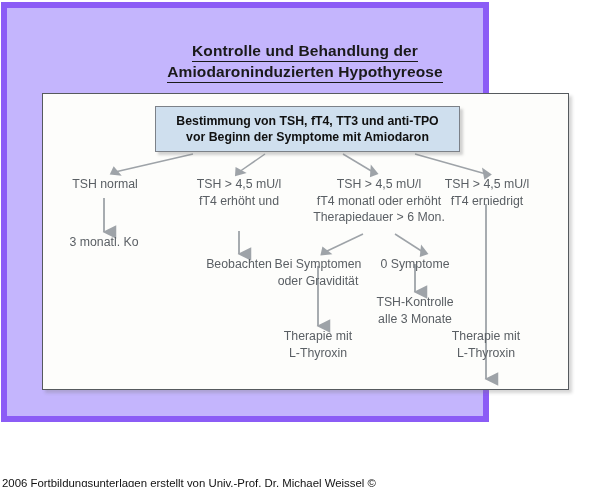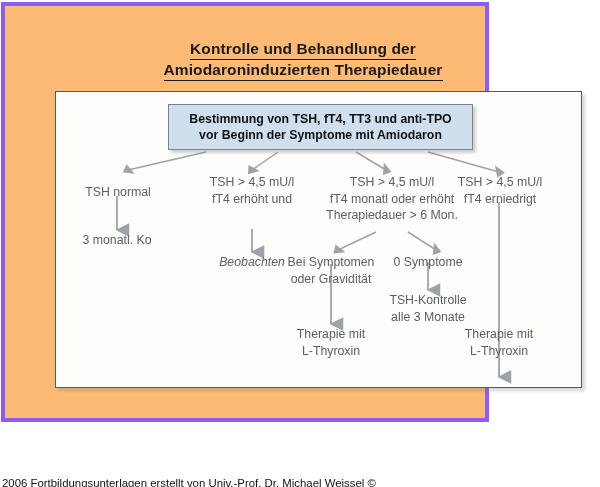--- a/index.html
+++ b/index.html
@@ -16,22 +16,22 @@
   }
 
   
   #slide {
     position: absolute;
     left: 1px;
     top: 2px;
     width: 488px;
     height: 420px;
     box-sizing: border-box;
-    border: 4px solid #8b5cf6;
-    background: #fdba74;
+    border: 6px solid #8b5cf6;
+    background: #c4b5fd;
   }
 
   
   #title {
     position: absolute;
     left: 0;
     top: 33px;
     width: 596px;
     text-align: center;
     font-size: 15.5px;
@@ -42,21 +42,21 @@
   }
   #title .tl {
     display: inline-block;
     border-bottom: 1.6px solid #1a1a1a;
     padding-bottom: 1px;
   }
 
   
   #frame {
     position: absolute;
-    left: 50px;
+    left: 35px;
     top: 85px;
     width: 527px;
     height: 297px;
     box-sizing: border-box;
     border: 1.4px solid #565a5e;
     background: #fdfdfb;
     box-shadow: 3px 3px 3px rgba(120,120,120,0.30);
   }
 
   
@@ -124,21 +124,21 @@
     pointer-events: none;
   }
 </style>
 </head>
 <body>
 
 <div id="slide">
 
   <div id="title">
     <span class="tl">Kontrolle und Behandlung der</span><br>
-    <span class="tl">Amiodaroninduzierten Therapiedauer</span>
+    <span class="tl">Amiodaroninduzierten Hypothyreose</span>
   </div>
 
   <div id="frame">
 
     <svg id="arrows" viewBox="0 0 527 297" xmlns="http://www.w3.org/2000/svg">
       <defs>
         <marker id="ah" markerWidth="9" markerHeight="9" refX="4.4" refY="4.4" orient="auto">
           <path d="M0.6,0.9 L8.2,3.6 L4.4,8.4 Z" fill="#9ea3a8"></path>
         </marker>
         <marker id="ahd" markerWidth="9" markerHeight="9" refX="4.5" refY="7.6" orient="auto">
@@ -165,21 +165,21 @@
         <path d="M320,140 L282,158" marker-end="url(#ah)"></path>
         <path d="M352,140 L380,158" marker-end="url(#ah)"></path>
       </g>
     </svg>
 
     <div id="topbox">
       <span class="ln">Bestimmung von TSH, fT4, TT3 und anti-TPO</span>
       <span class="ln">vor Beginn der Symptome mit Amiodaron</span>
     </div>
 
-    <div class="node" style="left:12px; top:82px; width:100px;margin-top:10px;">
+    <div class="node" style="left:12px; top:82px; width:100px;">
       <span class="ln">TSH normal</span>
     </div>
 
     <div class="node" style="left:116px; top:82px; width:160px;">
       <span class="ln">TSH &gt; 4,5 mU/l</span>
       <span class="ln">fT4 erhöht und</span>
     </div>
 
     <div class="node" style="left:256px; top:82px; width:160px;">
       <span class="ln">TSH &gt; 4,5 mU/l</span>
@@ -189,21 +189,21 @@
 
     <div class="node" style="left:388px; top:82px; width:112px;">
       <span class="ln">TSH &gt; 4,5 mU/l</span>
       <span class="ln">fT4 erniedrigt</span>
     </div>
 
     <div class="node" style="left:11px; top:140px; width:100px;">
       <span class="ln">3 monatl. Ko</span>
     </div>
 
-    <div class="node" style="left:146px; top:162px; width:100px;font-style:italic;">
+    <div class="node" style="left:146px; top:162px; width:100px;">
       <span class="ln">Beobachten</span>
     </div>
 
     <div class="node" style="left:211px; top:162px; width:128px;">
       <span class="ln">Bei Symptomen</span>
       <span class="ln">oder Gravidität</span>
     </div>
 
     <div class="node" style="left:318px; top:162px; width:108px;">
       <span class="ln">0 Symptome</span>

